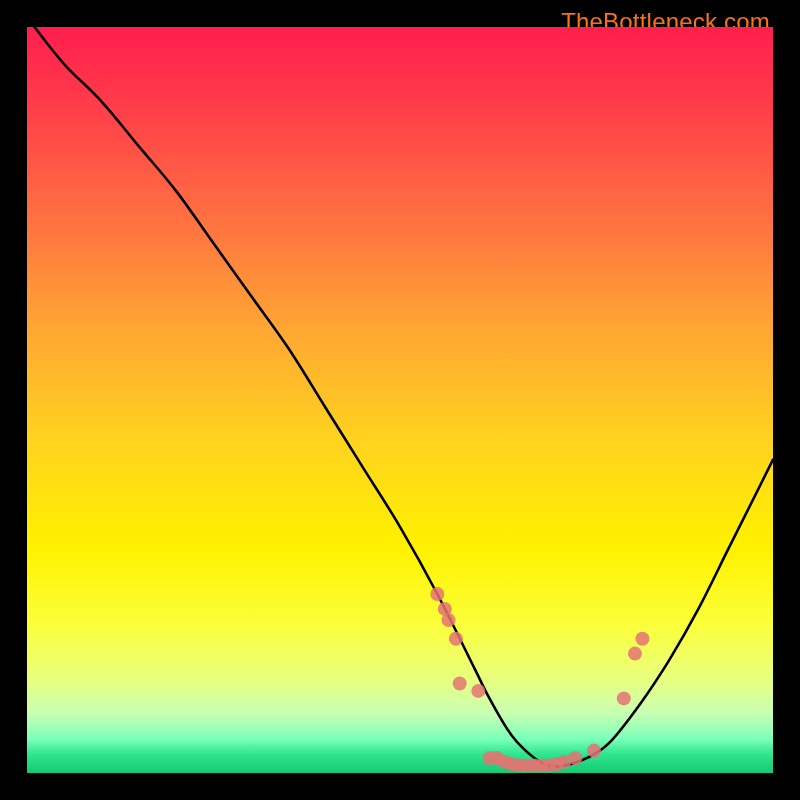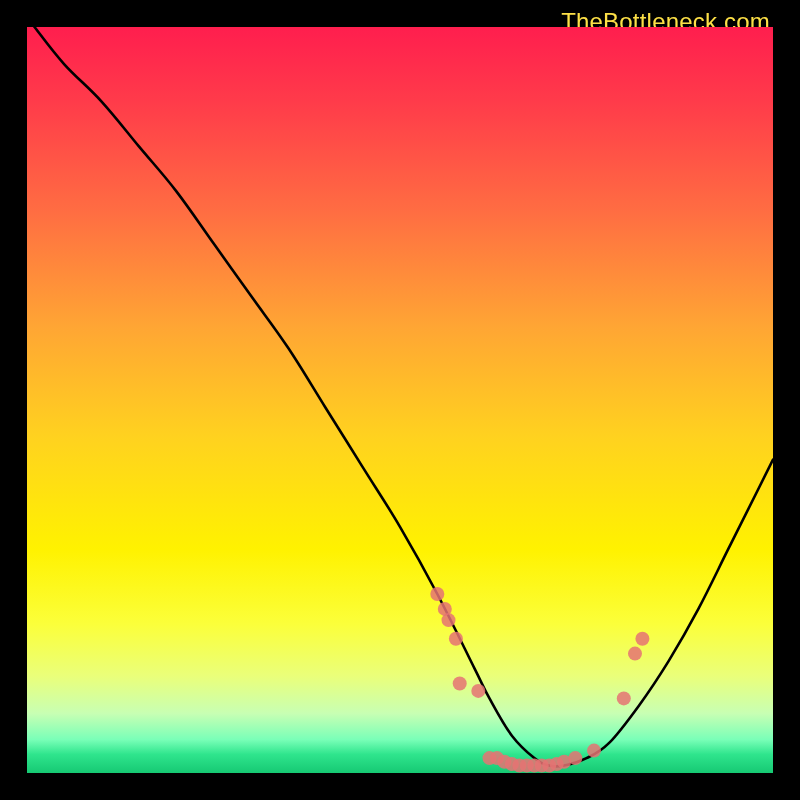--- a/index.html
+++ b/index.html
@@ -31,21 +31,21 @@
     left: 0;
     top: 0;
     width: 746px;
     height: 746px;
     pointer-events: none;
   }
   .watermark {
     position: absolute;
     top: 8px;
     right: 30px;
-    color: #fde047;
+    color: #f97316;
     font-size: 24px;
     font-weight: 500;
     letter-spacing: 0.2px;
     user-select: none;
   }
 </style>
 </head>
 <body>
 
 <div class="watermark">TheBottleneck.com</div>

